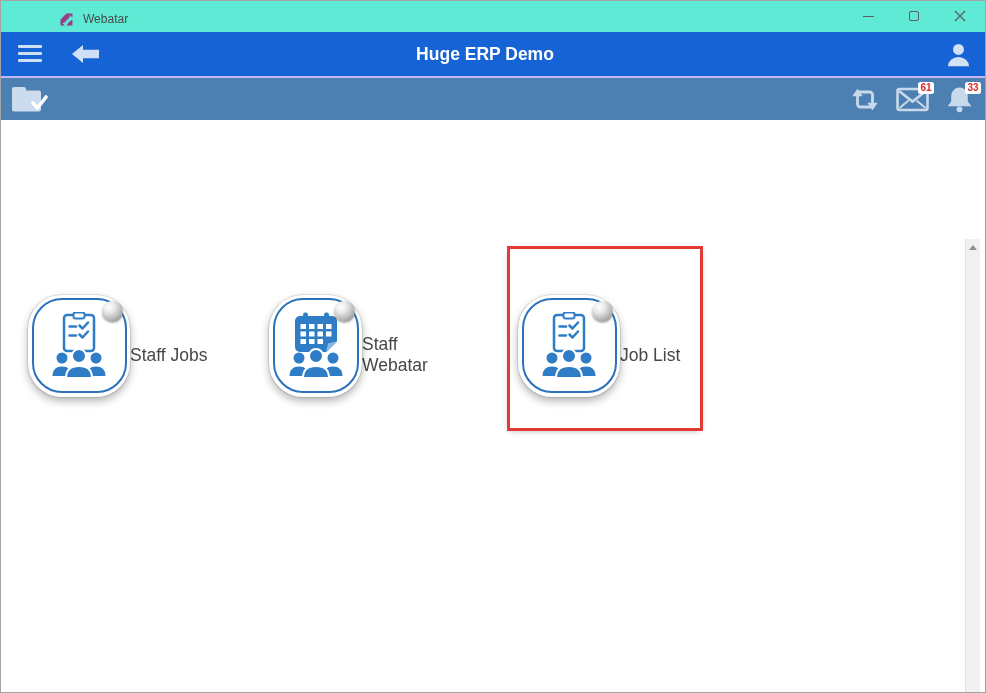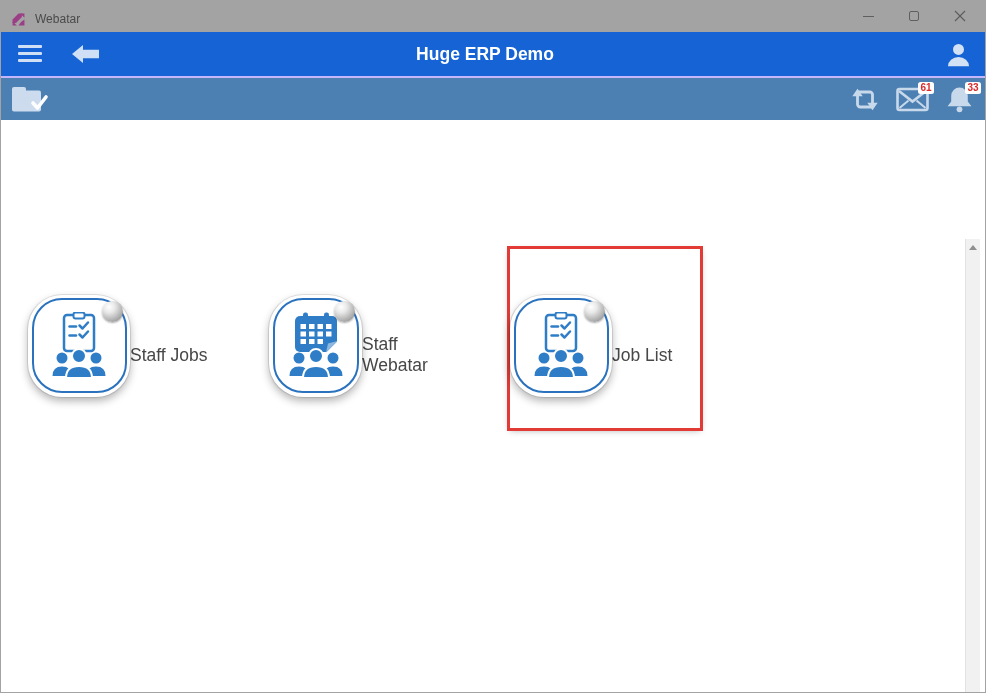--- a/index.html
+++ b/index.html
@@ -1,21 +1,21 @@
 <!DOCTYPE html>
 <html><head>
 <meta charset="utf-8">
 <style>
   * { margin:0; padding:0; box-sizing:border-box; }
   html,body { width:986px; height:693px; font-family:"Liberation Sans", sans-serif; background:#fff; }
   .window { position:absolute; inset:0; border:1px solid #a3a3a3; background:#fff; overflow:hidden; }
 
   
-  .titlebar { position:absolute; top:0; left:0; right:0; height:36px; background:#a3a3a3;
-              display:flex; align-items:center; }
+  .titlebar { position:absolute; top:0; left:0; right:0; height:36px; background:#5eead4;
+              display:flex; align-items:center;padding-left:48px; }
   .logo { width:17px; height:17px; margin-left:9px; }
   .app-name { margin-left:8px; font-size:12px; color:#4a4a4a; }
   .win-controls { position:absolute; right:2px; top:0; height:30px; display:flex; }
   .win-btn { width:46px; height:30px; display:flex; align-items:center; justify-content:center; cursor:default; }
   .min-glyph { width:11px; height:1px; background:#5f5f5f; }
   .max-glyph { width:10px; height:10px; border:1.2px solid #5f5f5f; border-radius:2px; }
 
   
   .header { position:absolute; top:31px; left:0; right:0; height:44px; background:#1563d5; }
   .hamburger { position:absolute; left:17px; top:13px; width:24px; height:17px;
@@ -35,21 +35,21 @@
   .badge { position:absolute; top:1px; right:-4px; min-width:16px; height:12px; background:#ffffff;
            border-radius:2.5px; color:#d92b2b; font-size:10px; font-weight:bold; line-height:12px;
            text-align:center; padding:0 1px; }
 
   
   .content { position:absolute; top:119px; left:0; right:0; bottom:0; background:#ffffff; }
 
   .tiles-row { position:absolute; top:129px; left:27px; display:flex; gap:51px; }
   .tile-cell { width:190px; height:179px; display:flex; align-items:center;
                padding-top:14px; cursor:pointer; }
-  .tile-cell.highlighted { outline:3px solid #e23b35; box-shadow:0 2px 7px rgba(0,0,0,0.35); }
+  .tile-cell.highlighted { outline:3px solid #e23b35; box-shadow:0 2px 7px rgba(0,0,0,0.35);padding-left:8px; }
   .tile { position:relative; width:102px; height:102px; background:#ffffff; border-radius:34px;
           box-shadow:0 0 0 1px rgba(0,0,0,0.10), 0 4px 9px rgba(0,0,0,0.30); }
   .tile-inner { position:absolute; inset:3.5px; border-radius:30px; border:2.6px solid #2a72bd;
                 display:flex; align-items:center; justify-content:center; background:#fff; }
   .sphere { position:absolute; top:6px; right:7px; width:21px; height:21px; border-radius:50%;
             background:radial-gradient(circle at 34% 28%, #ffffff 0%, #e9e9e9 28%, #bcbcbc 58%, #989898 82%, #909090 100%);
             box-shadow:0 1px 2px rgba(0,0,0,0.35); }
   .tile-label { margin-top:19px; font-size:17.5px; color:#474747; }
 
   

